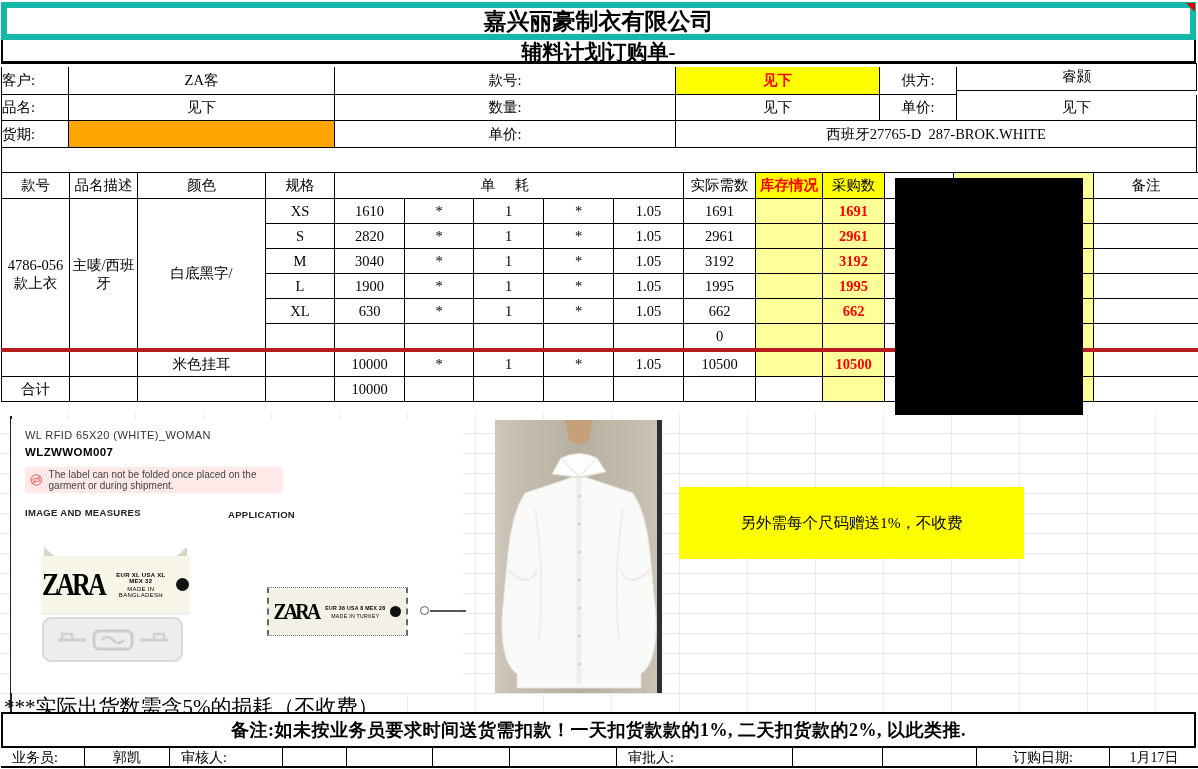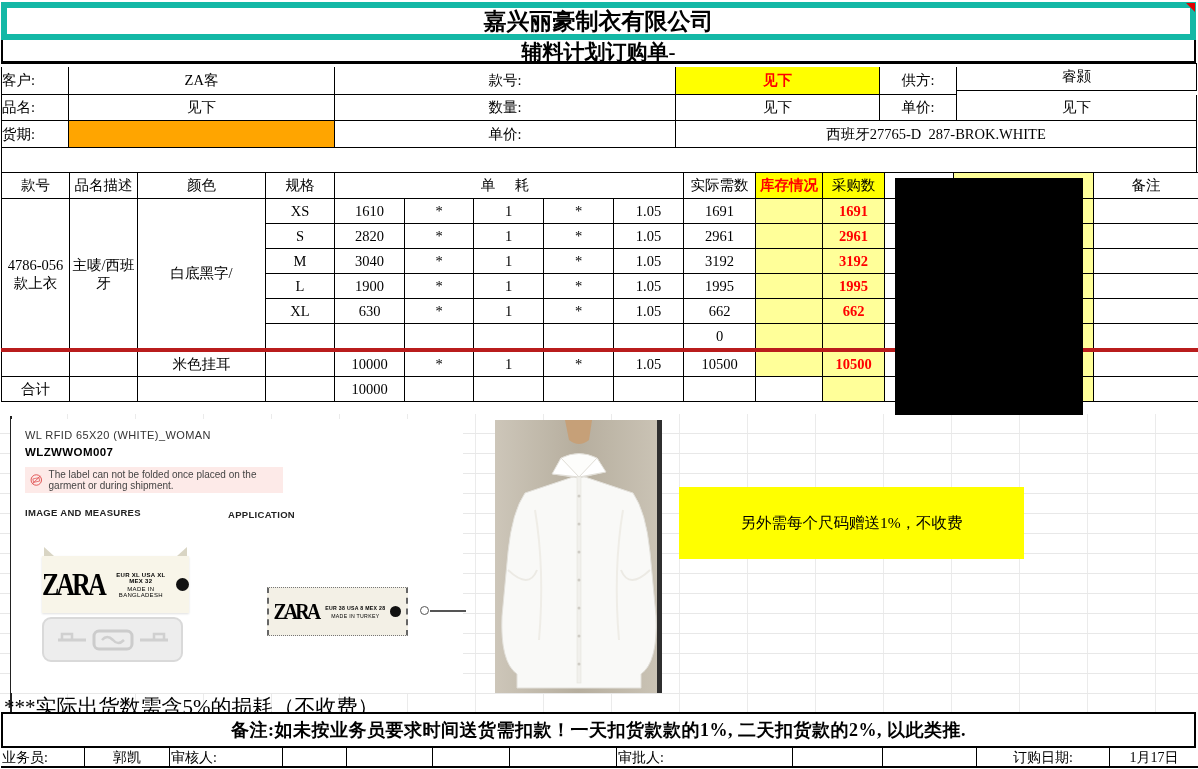--- a/index.html
+++ b/index.html
@@ -61,21 +61,21 @@
            display:flex;align-items:center;justify-content:center;}
   .ptr-circle{left:420px;top:606px;width:9px;height:9px;border:1.5px solid #555;border-radius:50%;background:#fff;}
   .ptr-line{left:430px;top:610px;width:36px;height:2px;background:#555;}
   .gift-note{left:679px;top:487px;width:345px;height:72px;background:#ffff00;display:flex;align-items:center;justify-content:center;
              font-size:15.5px;z-index:2;}
   .loss-note{left:4px;top:693px;font-size:21px;z-index:2;}
   .remark-row{left:1px;top:712px;width:1195px;height:36px;border:2px solid #000;background:#fff;z-index:3;
               display:flex;align-items:center;justify-content:center;font-weight:bold;font-size:18px;letter-spacing:.5px;}
   .footer-row{left:1px;top:748px;width:1197px;height:20px;display:flex;border-bottom:2px solid #000;background:#fff;z-index:3;}
   .fcell{box-sizing:border-box;border-right:1px solid #000;font-size:14px;line-height:19px;display:flex;align-items:center;justify-content:center;overflow:hidden;white-space:nowrap;}
-  .fcell.left{justify-content:flex-start;padding-left:1px;}
+  .fcell.left{justify-content:flex-start;padding-left:11px;}
 </style>
 </head>
 <body>
 
 <div class="abs title-row">
   <span>嘉兴丽豪制衣有限公司</span>
 </div>
 <div class="abs comment-marker"></div>
 <div class="abs subtitle-row">辅料计划订购单-</div>
 

